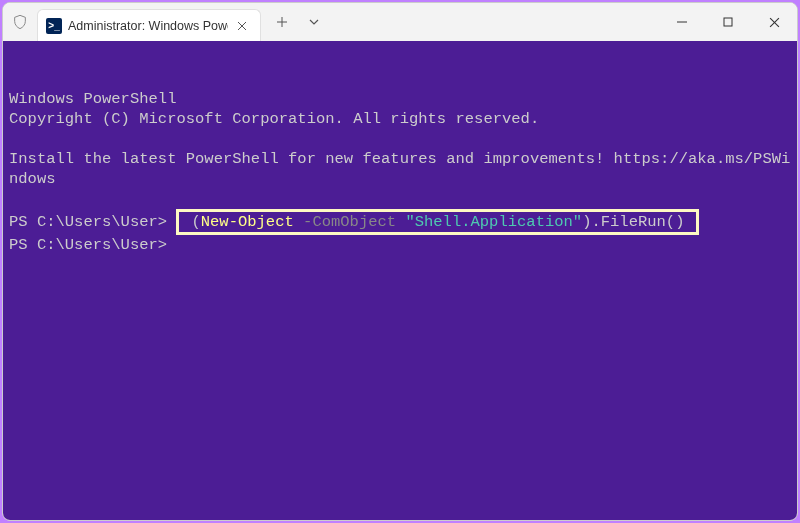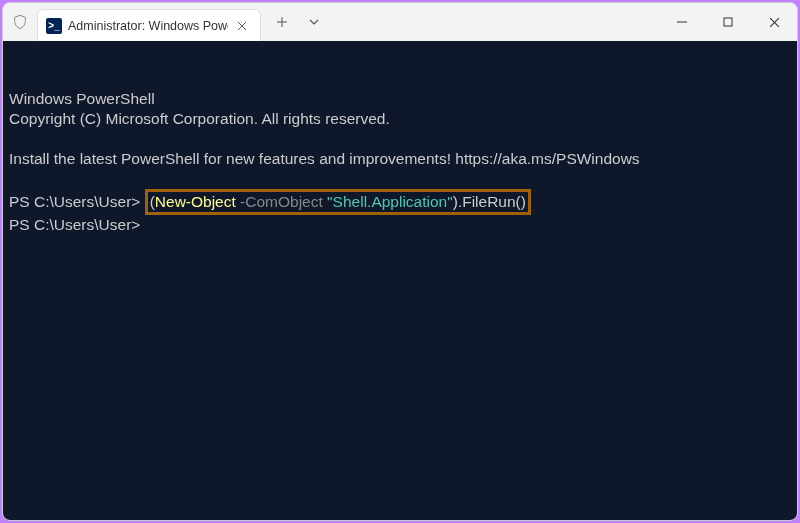--- a/index.html
+++ b/index.html
@@ -106,34 +106,34 @@
   .win-btn {
     width: 46px;
     display: flex;
     align-items: center;
     justify-content: center;
     color: #333;
     cursor: pointer;
   }
   .terminal {
     flex: 1;
-    background: #0f172a;
+    background: #4c1d95;
     color: #cccccc;
-    font-family: Liberation Sans, sans-serif;
+    font-family: Liberation Mono, monospace;
     font-size: 15.5px;
     line-height: 20px;
     padding: 8px 6px;
     white-space: pre-wrap;
     word-break: break-all;
     position: relative;
   }
   .prompt { color: #cccccc; }
   .hl-box {
-    border: 3px solid #a16207;
-    padding: 0 2px;
+    border: 3px solid #fef9c3;
+    padding: 0 12px;
     display: inline-block;
   }
   .cmd-punct { color: #cccccc; }
   .cmd-cmdlet { color: #ffff88; }
   .cmd-param { color: #888888; }
   .cmd-string { color: #4ec9b0; }
   .cmd-method { color: #cccccc; }
   .line { display: block; }
 </style>
 </head>

